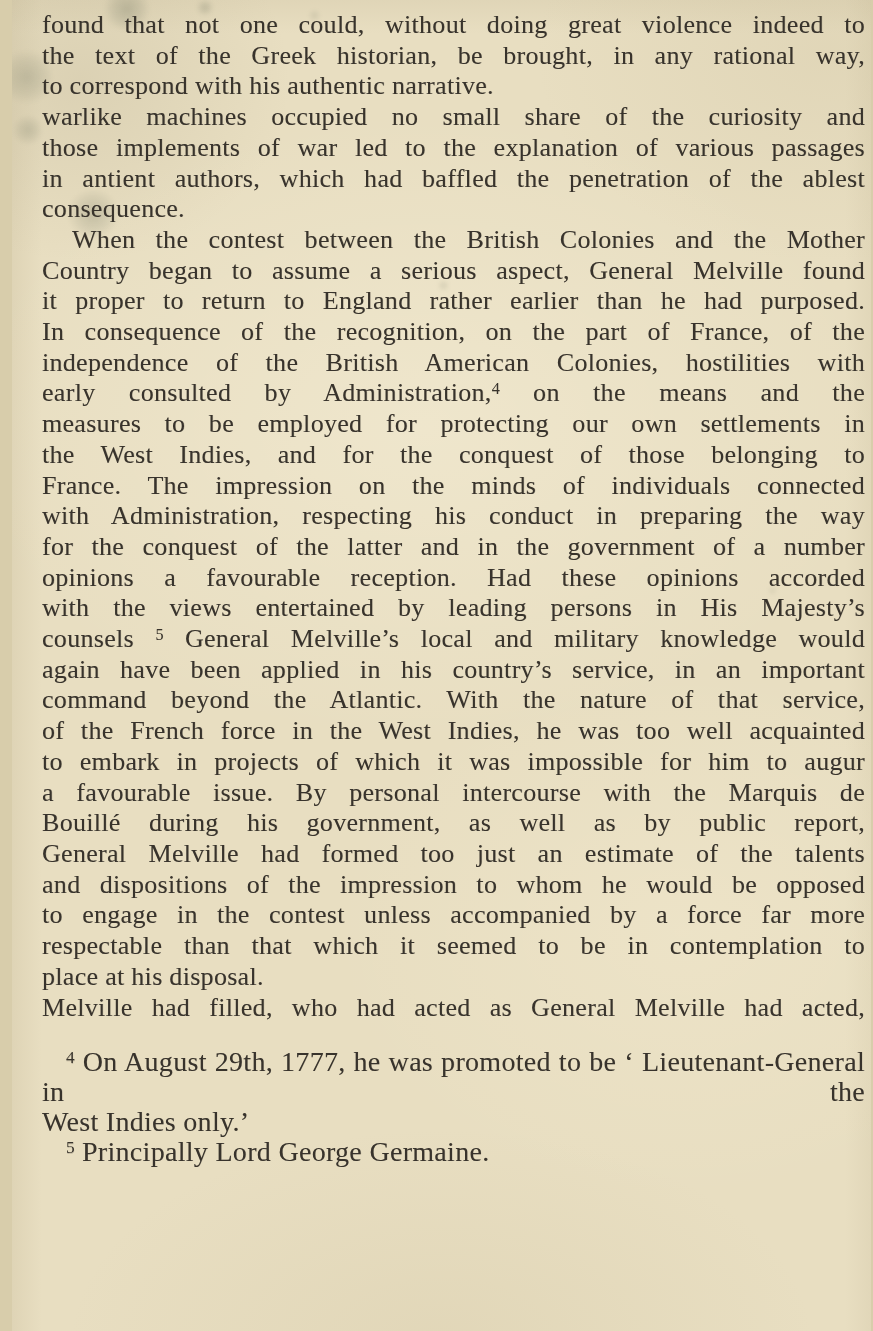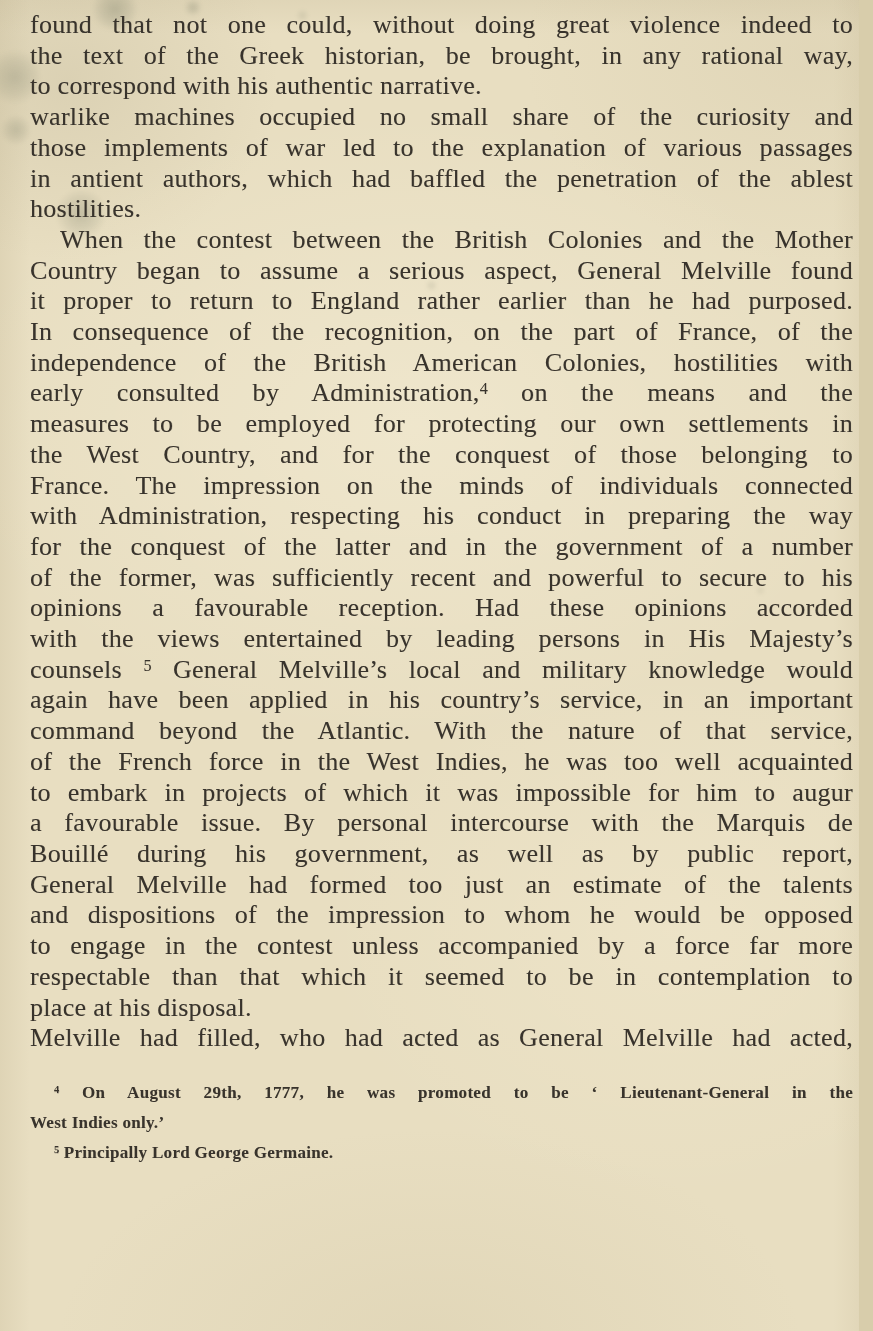--- a/index.html
+++ b/index.html
@@ -19,20 +19,21 @@
     overflow: hidden;
     background:
       radial-gradient(ellipse 620px 420px at 48% 32%, rgba(255,249,230,0.30), rgba(255,249,230,0) 75%),
       radial-gradient(ellipse 500px 380px at 78% 70%, rgba(255,246,222,0.20), rgba(255,246,222,0) 70%),
       radial-gradient(ellipse 300px 260px at 8% 6%, rgba(160,150,118,0.18), rgba(160,150,118,0) 70%),
       radial-gradient(ellipse 420px 300px at 95% 4%, rgba(180,166,128,0.14), rgba(180,166,128,0) 70%),
       radial-gradient(ellipse 520px 300px at 50% 101%, rgba(190,176,138,0.16), rgba(190,176,138,0) 72%),
       linear-gradient(90deg, rgba(165,150,112,0.14) 0%, rgba(165,150,112,0) 3.5%, rgba(165,150,112,0) 97%, rgba(165,150,112,0.10) 100%),
       linear-gradient(180deg, rgba(165,150,112,0.12) 0%, rgba(165,150,112,0) 2.5%),
       var(--paper);
+    margin-left: 12px;
   }
   .text-block {
     position: absolute;
     left: 30px;
     top: 10px;
     width: 823px;
   }
   .line {
     font-size: 26px;
     line-height: 30.7px;
@@ -40,28 +41,27 @@
     letter-spacing: 0.3px;
     text-align: justify;
     text-align-last: justify;
     white-space: normal;
     text-shadow: 0.4px 0.4px 0 rgba(56,51,44,0.25);
   }
   .line.para-end { text-align-last: left; }
   .line.indent { text-indent: 30px; }
   .footnotes { margin-top: 24px; }
   .fn-line {
-    font-size: 17px;
+    font-size: 28px;
     line-height: 30px;
     color: var(--ink);
     letter-spacing: 0.3px;
     text-align: justify;
     text-align-last: justify;
     text-shadow: 0.3px 0.3px 0 rgba(56,51,44,0.22);
-    font-weight: bold;
   }
   .fn-line.para-end { text-align-last: left; }
   .fn-line.indent { text-indent: 24px; }
   sup {
     font-size: 0.62em;
     line-height: 0;
     vertical-align: 0.45em;
     letter-spacing: 0;
   }
   .stain {
@@ -94,33 +94,32 @@
   <div class="stain s8"></div>
 
   <div class="text-block">
     <div>
         <div class="line">found that not one could, without doing great violence indeed to</div>
         <div class="line">the text of the Greek historian, be brought, in any rational way,</div>
         <div class="line para-end">to correspond with his authentic narrative.</div>
         <div class="line">warlike machines occupied no small share of the curiosity and</div>
         <div class="line">those implements of war led to the explanation of various passages</div>
         <div class="line">in antient authors, which had baffled the penetration of the ablest</div>
-        <div class="line para-end">hostilities.</div>
+        <div class="line para-end">consequence.</div>
         <div class="line indent">When the contest between the British Colonies and the Mother</div>
         <div class="line">Country began to assume a serious aspect, General Melville found</div>
         <div class="line">it proper to return to England rather earlier than he had purposed.</div>
         <div class="line">In consequence of the recognition, on the part of France, of the</div>
         <div class="line">independence of the British American Colonies, hostilities with</div>
         <div class="line">early consulted by Administration,<sup>4</sup> on the means and the</div>
         <div class="line">measures to be employed for protecting our own settlements in</div>
-        <div class="line">the West Country, and for the conquest of those belonging to</div>
+        <div class="line">the West Indies, and for the conquest of those belonging to</div>
         <div class="line">France. The impression on the minds of individuals connected</div>
         <div class="line">with Administration, respecting his conduct in preparing the way</div>
         <div class="line">for the conquest of the latter and in the government of a number</div>
-        <div class="line">of the former, was sufficiently recent and powerful to secure to his</div>
         <div class="line">opinions a favourable reception. Had these opinions accorded</div>
         <div class="line">with the views entertained by leading persons in His Majesty’s</div>
         <div class="line">counsels <sup>5</sup> General Melville’s local and military knowledge would</div>
         <div class="line">again have been applied in his country’s service, in an important</div>
         <div class="line">command beyond the Atlantic. With the nature of that service,</div>
         <div class="line">of the French force in the West Indies, he was too well acquainted</div>
         <div class="line">to embark in projects of which it was impossible for him to augur</div>
         <div class="line">a favourable issue. By personal intercourse with the Marquis de</div>
         <div class="line">Bouillé during his government, as well as by public report,</div>
         <div class="line">General Melville had formed too just an estimate of the talents</div>

